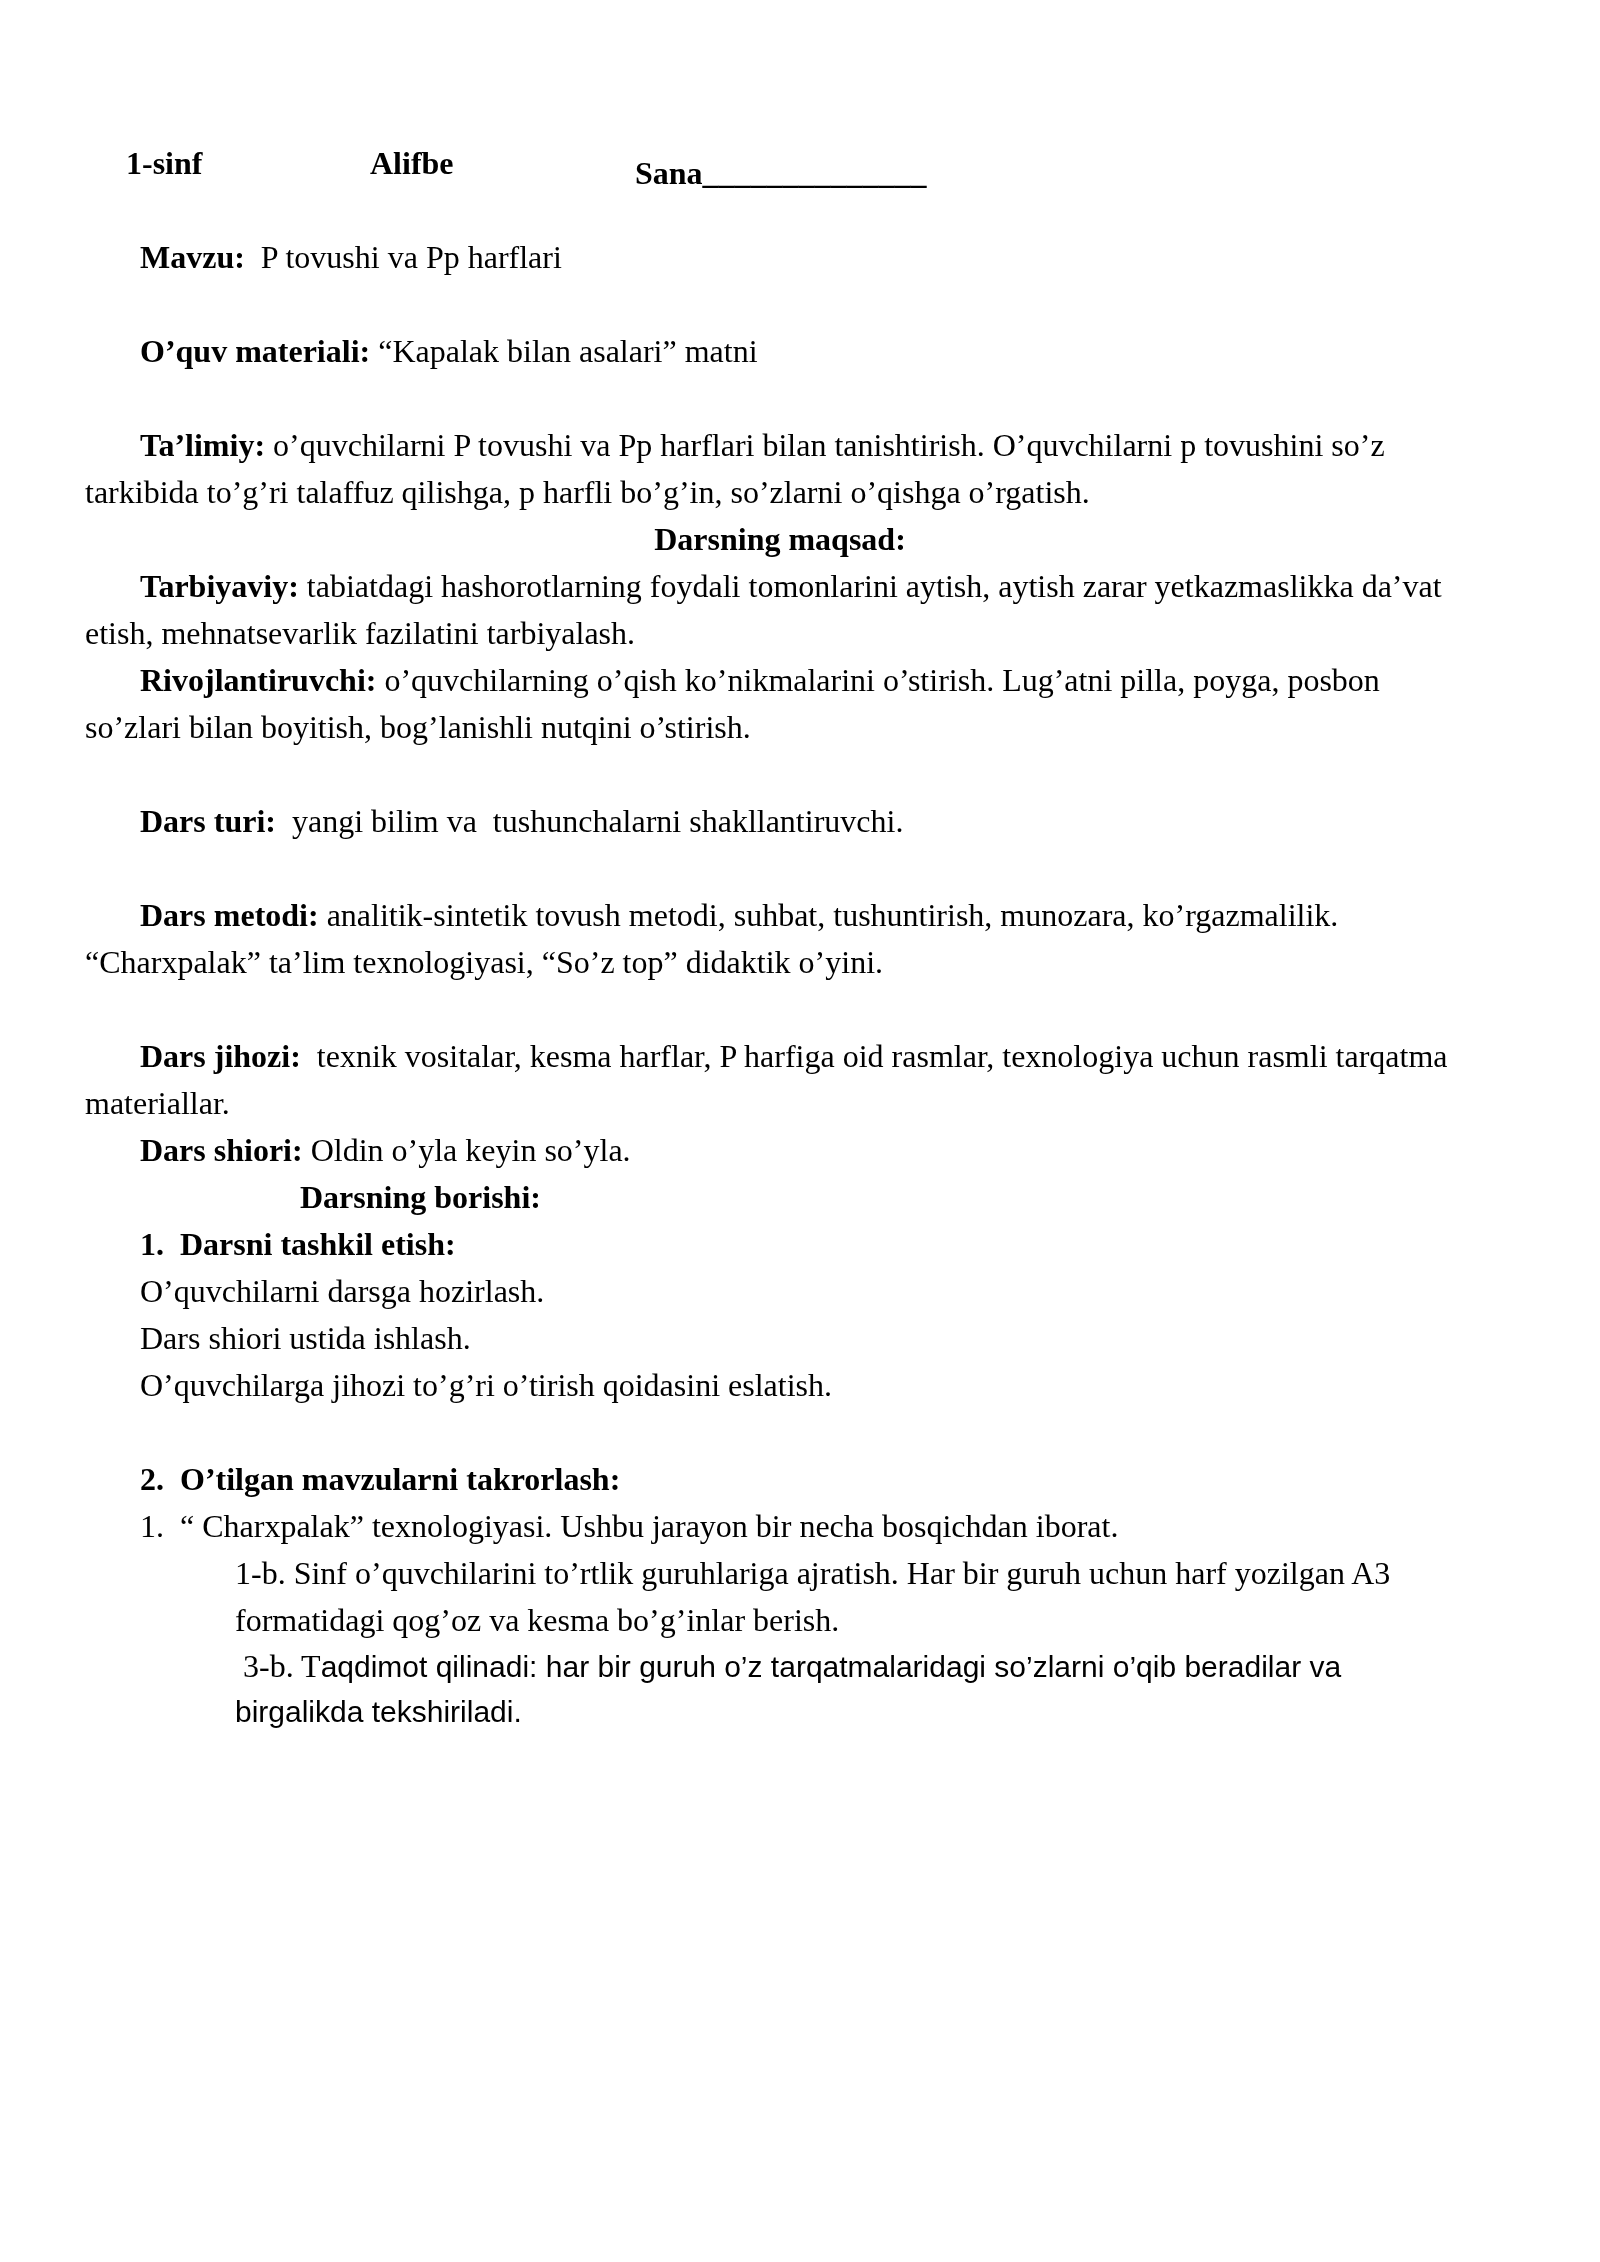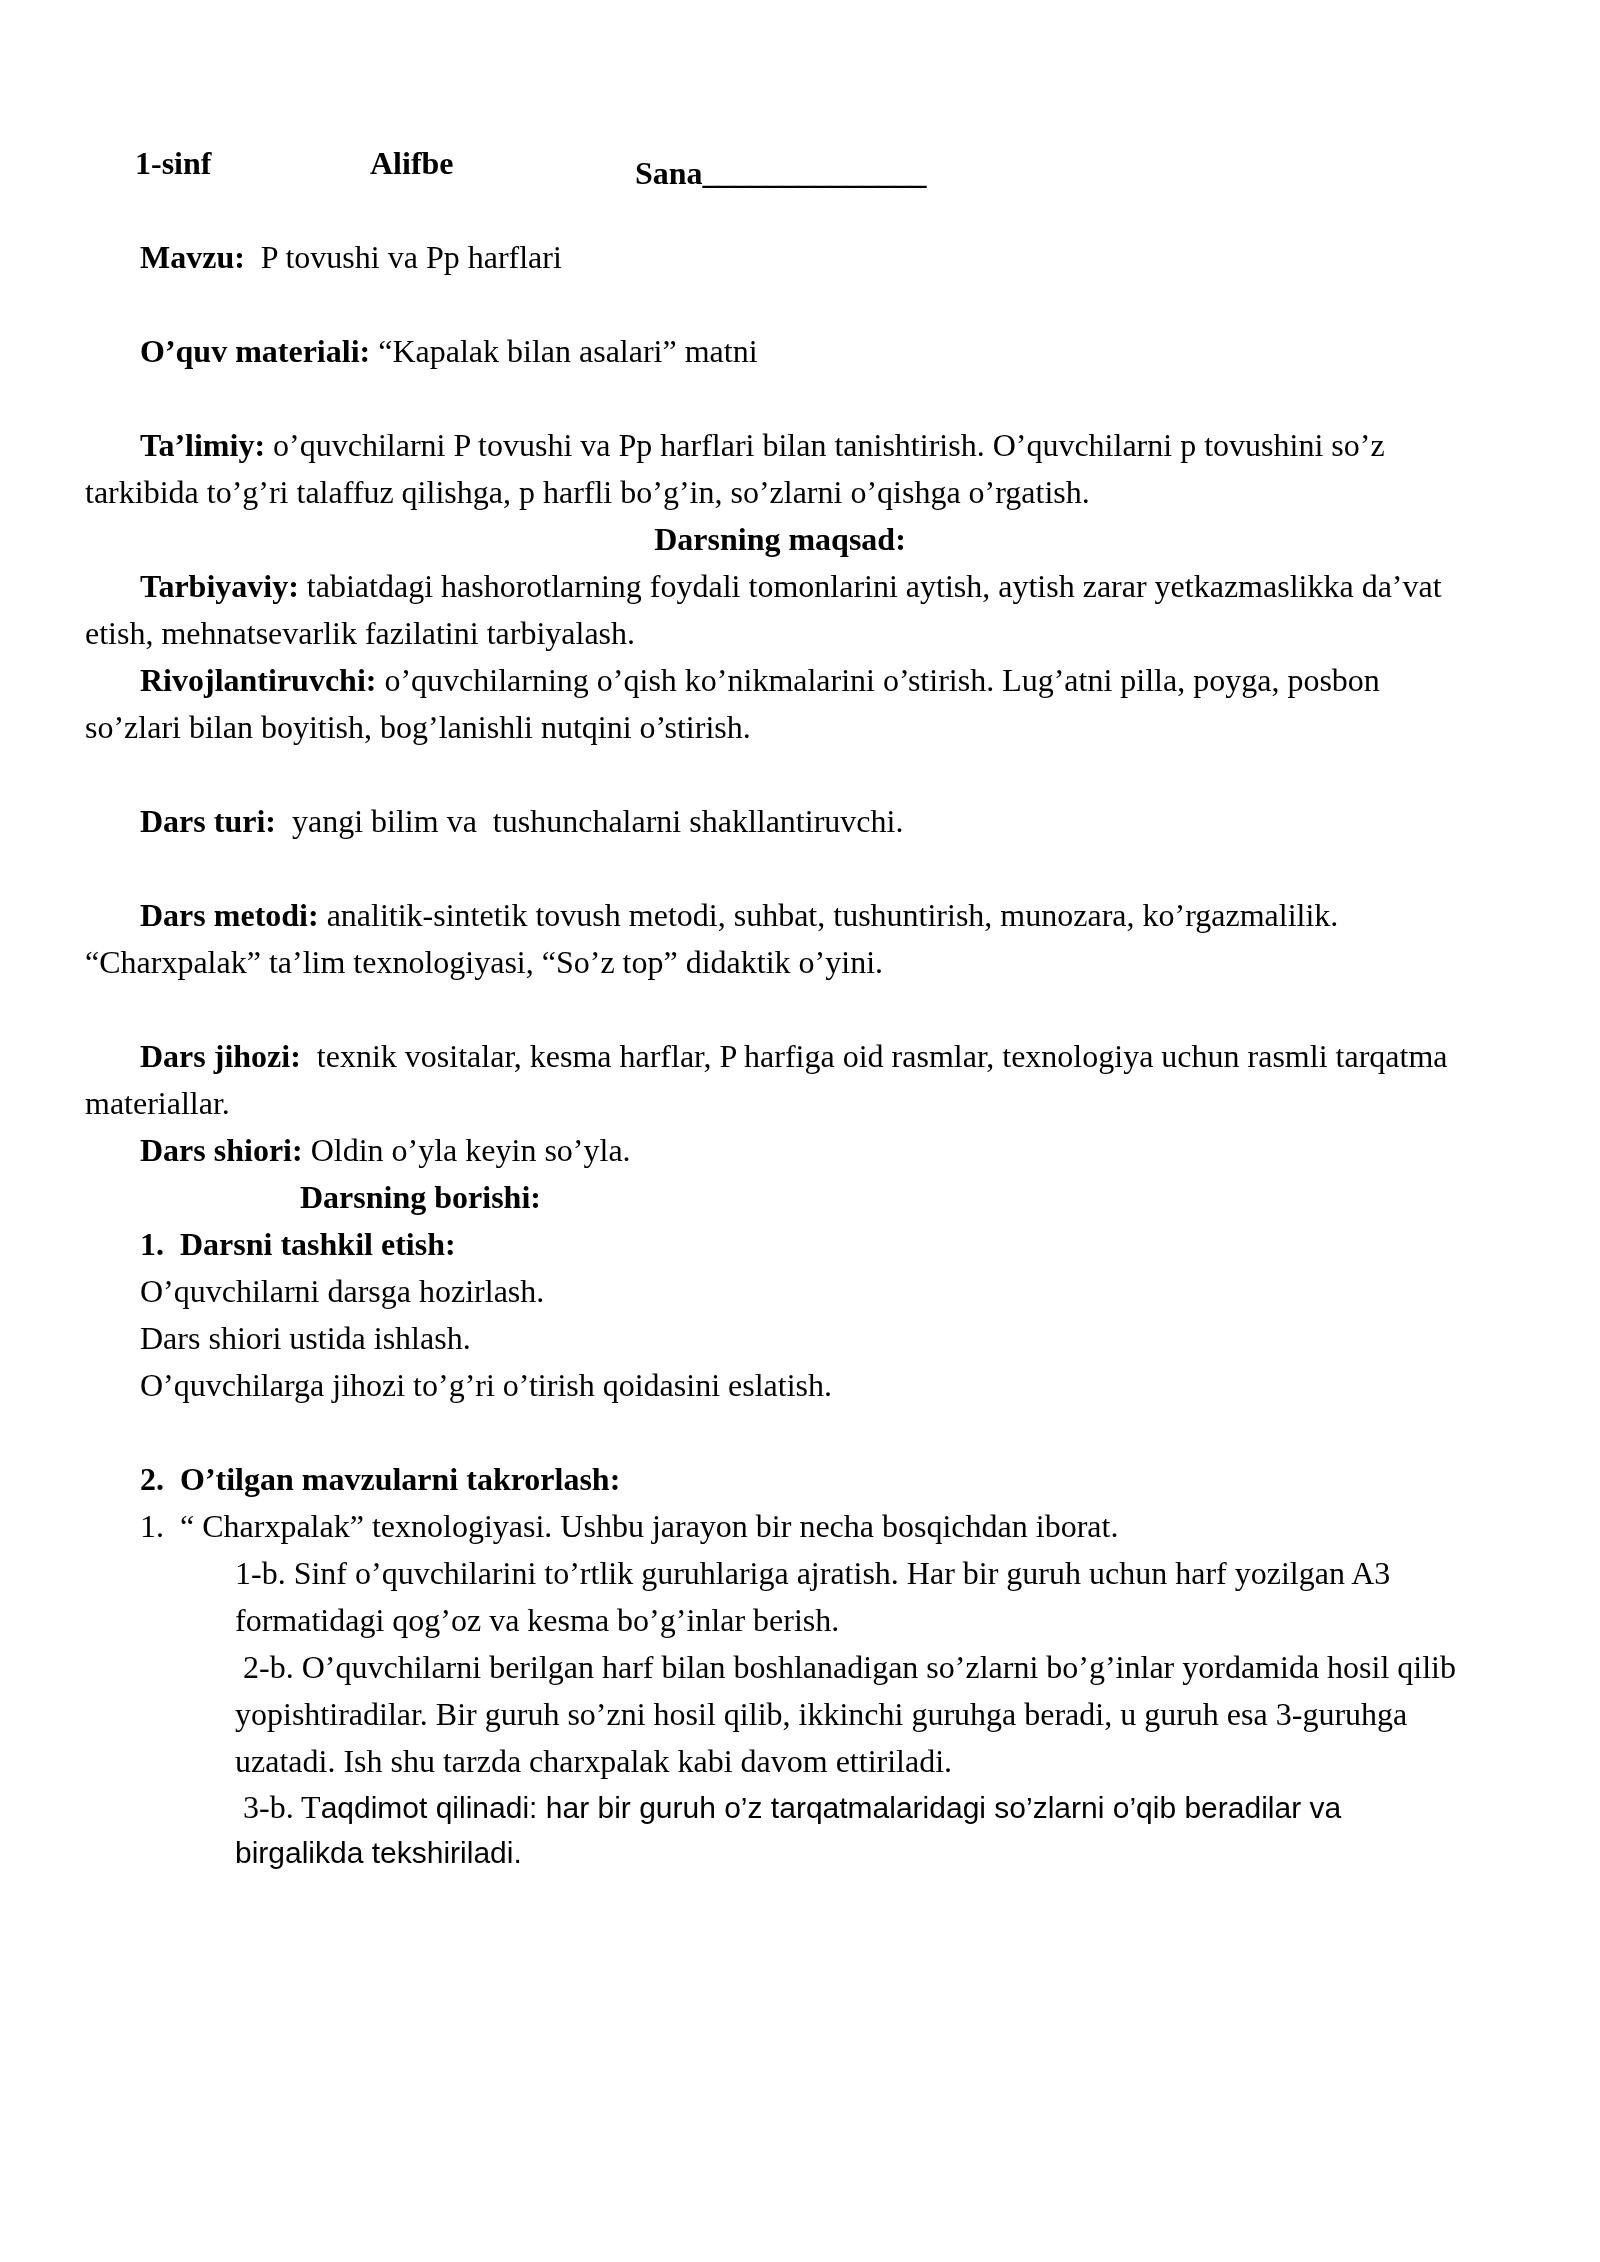--- a/index.html
+++ b/index.html
@@ -26,21 +26,21 @@
     white-space: pre-wrap;
   }
   .blank { height: 47px; }
   .b { font-weight: bold; }
   .indent { text-indent: 55px; }
   .center { text-align: center; }
   .header-line {
     position: relative;
     height: 47px;
   }
-  .hdr-left   { position: absolute; left: 50px;  top: 0; }
+  .hdr-left   { position: absolute; left: 41px;  top: 0; }
   .hdr-center { position: absolute; left: 285px; top: 0; }
   .hdr-right  { position: absolute; left: 550px; top: 10px; }
   .borishi { margin-left: 215px; font-weight: bold; }
   .list1 { margin-left: 55px; }
   .num { display: inline-block; min-width: 40px; }
   .sub { margin-left: 150px; }
   .sub3 { margin-left: 150px; line-height: 44px; }
   .small-sans {
     font-family: "Liberation Sans", "DejaVu Sans", sans-serif;
     font-size: 30px;
@@ -98,17 +98,16 @@
   <p class="line list1">O’quvchilarga jihozi to’g’ri o’tirish qoidasini eslatish.</p>
 
   <div class="blank"></div>
 
   <p class="line list1 b"><span class="num">2.</span><span>O’tilgan mavzularni takrorlash:</span></p>
 
   <p class="line list1"><span class="num">1.</span><span>“ Charxpalak” texnologiyasi. Ushbu jarayon bir necha bosqichdan iborat.</span></p>
 
   <p class="line sub">1-b. Sinf o’quvchilarini to’rtlik guruhlariga ajratish. Har bir guruh uchun harf yozilgan A3 formatidagi qog’oz va kesma bo’g’inlar berish.</p>
 
-  <p class="line sub"> 2-b. O’quvchilarni berilgan harf bilan boshlanadigan so’zlarni bo’g’inlar yordamida hosil qilib yopishtiradilar. Bir guruh so’zni hosil qilib, ikkinchi guruhga beradi, u guruh esa 3-guruhga uzatadi. Ish shu tarzda charxpalak kabi davom ettiriladi.</p>
 
   <p class="line sub3"><span> 3-b. T</span><span class="small-sans">aqdimot qilinadi: har bir guruh o’z tarqatmalaridagi so’zlarni o’qib beradilar va birgalikda tekshiriladi.</span></p>
 
 </div>
 
 </body></html>

